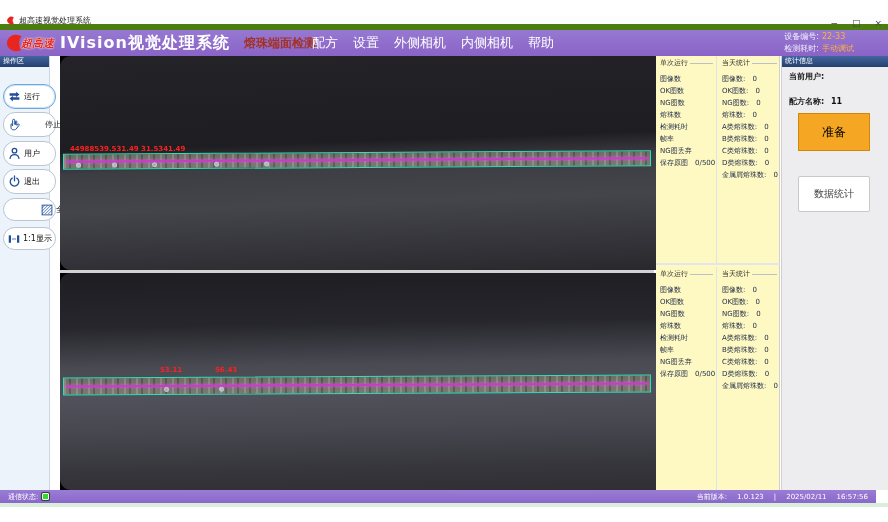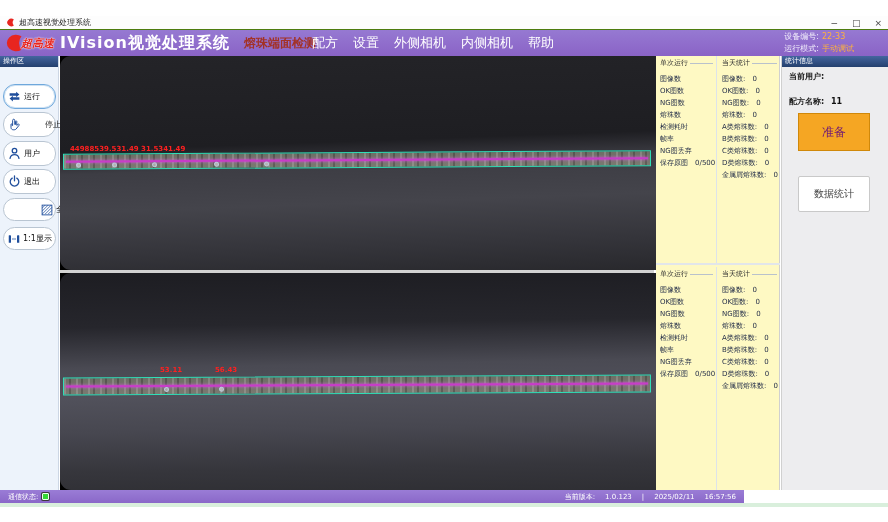--- a/index.html
+++ b/index.html
@@ -1,41 +1,41 @@
 <!DOCTYPE html>
 <html><head>
 <meta charset="utf-8">
 <style>
   * { margin:0; padding:0; box-sizing:border-box; }
   html,body { background:#ffffff; font-family:"DejaVu Sans","Liberation Sans",sans-serif; }
   #app { position:relative; width:888px; height:522px; background:#ffffff; overflow:hidden; }
 
   
   .titlebar { position:absolute; left:0; top:16px; width:888px; height:14px; background:#fdfdfd;
-              border-bottom:1px solid #4d7c0f; display:flex; align-items:center; padding:0 6px; }
+              border-bottom:6px solid #4d7c0f; display:flex; align-items:center; padding:0 6px; }
   .titlebar .tb-title { font-size:8px; color:#222; margin-left:4px; }
   .tb-controls { position:absolute; right:6px; top:0; height:14px; display:flex; gap:14px; align-items:center; }
   .tb-controls span { font-size:9px; color:#444; line-height:14px; cursor:default; }
 
   
   .header { position:absolute; left:0; top:30px; width:888px; height:26px;
             background:linear-gradient(#9679d2,#8a63c6); display:flex; align-items:center; }
   .brand { display:flex; align-items:center; margin-left:4px; }
   .brand .logo-text { font-size:11px; font-weight:bold; font-style:italic; color:#e8251f;
                       text-shadow:0 0 1px #fff,0 0 2px #fff; margin-left:-3px; letter-spacing:0; }
   .app-title { color:#ffffff; font-size:16px; font-weight:bold; letter-spacing:1px; margin-left:6px; white-space:nowrap; }
   .subtitle { color:#a33226; font-size:12px; font-weight:bold; margin-left:14px; white-space:nowrap; }
   .menu { position:absolute; left:312px; top:0; height:26px; display:flex; align-items:center; gap:15px; }
   .menu span { color:#ffffff; font-size:13px; cursor:default; white-space:nowrap; }
   .header-right { position:absolute; right:34px; top:1px; text-align:left; }
   .header-right .hr-row { font-size:8px; line-height:12px; color:#f2eefc; white-space:nowrap; }
   .header-right .hr-val { color:#ffb33c; margin-left:3px; }
 
   
-  .sidebar { position:absolute; left:0; top:56px; width:59px; height:434px; background:#edf3fb;
+  .sidebar { position:absolute; left:0; top:56px; width:50px; height:434px; background:#edf3fb;
              border-right:1px solid #ccd6e4; }
   .panel-head { height:11px; background:linear-gradient(#44659f,#24406e); color:#fff; font-size:7px;
                 line-height:11px; padding-left:3px; white-space:nowrap; overflow:hidden; }
   .side-btn { position:absolute; left:3px; width:53px; height:25px; background:#ffffff;
               border:1px solid #b9c5d2; border-radius:12px; display:flex; align-items:center;
               justify-content:flex-start; padding-left:4px; gap:3px; cursor:pointer; }
   .side-btn.focused { border-color:#6fa8dc; box-shadow:0 0 0 1px #cfe2f3 inset; }
   .side-btn .lbl { font-size:8px; color:#111; white-space:nowrap; }
   .side-btn svg { flex:0 0 auto; }
 
@@ -75,28 +75,28 @@
   .srow .slabel { font-size:7px; color:#26304a; }
   .srow .sval { font-size:7px; color:#26304a; margin-left:2px; }
 
   
   .info-panel { position:absolute; left:781px; top:56px; width:107px; height:434px; background:#ededef;
                 border-left:1px solid #d0d0d0; }
   .info-row { position:absolute; left:7px; font-size:8px; font-weight:bold; color:#1c1c1c; white-space:nowrap; }
   .info-row .iv { font-weight:bold; margin-left:4px; color:#111; }
   .btn-prepare { position:absolute; left:16px; top:57px; width:72px; height:38px; background:#f5a623;
                  border:1px solid #d0880a; font-family:"DejaVu Serif","Liberation Serif",serif;
-                 font-size:12px; color:#701a75; cursor:pointer; }
+                 font-size:12px; color:#000000; cursor:pointer; }
   .btn-datastats { position:absolute; left:16px; top:120px; width:72px; height:36px; background:#ffffff;
                    border:1px solid #c9c9c9; border-radius:2px;
                    font-family:"DejaVu Serif","Liberation Serif",serif;
                    font-size:10px; color:#444; cursor:pointer; }
 
   
-  .statusbar { position:absolute; left:0; top:490px; width:744px; height:13px;
+  .statusbar { position:absolute; left:0; top:490px; width:876px; height:13px;
                background:linear-gradient(#9a7cd6,#8a68c8); display:flex; align-items:center;
                padding:0 8px; color:#fff; font-size:7px; }
   .comm { display:flex; align-items:center; gap:4px; }
   .comm-dot { width:7px; height:7px; background:#33d633; border:1px solid #eaffea;
               box-shadow:0 0 0 1px #3a3a3a; border-radius:1px; }
   .sb-right { margin-left:auto; display:flex; align-items:center; gap:10px; white-space:nowrap; }
   .mint-strip { position:absolute; left:0; top:503px; width:888px; height:4px; background:#d9efdc; }
 </style>
 </head>
 <body>
@@ -131,21 +131,21 @@
         <span>设置</span>
 
         <span>外侧相机</span>
 
         <span>内侧相机</span>
 
         <span>帮助</span>
       </div>
     <div class="header-right">
       <div class="hr-row"><span>设备编号:</span><span class="hr-val">22-33</span></div>
-      <div class="hr-row"><span>运行模式:</span><span class="hr-val">手动调试</span></div>
+      <div class="hr-row"><span>检测耗时:</span><span class="hr-val">手动调试</span></div>
     </div>
   </div>
 
   <div class="sidebar">
     <div class="panel-head">操作区</div>
 
     <div class="side-btn focused" style="top:28px;">
       <svg width="13" height="13" viewBox="0 0 16 16">
         <path d="M2 4h8V2l4 3.5-4 3.5V7H2z" fill="#1f4e9c"></path>
         <path d="M14 12H6v2l-4-3.5L6 7v2h8z" fill="#1f4e9c"></path>

